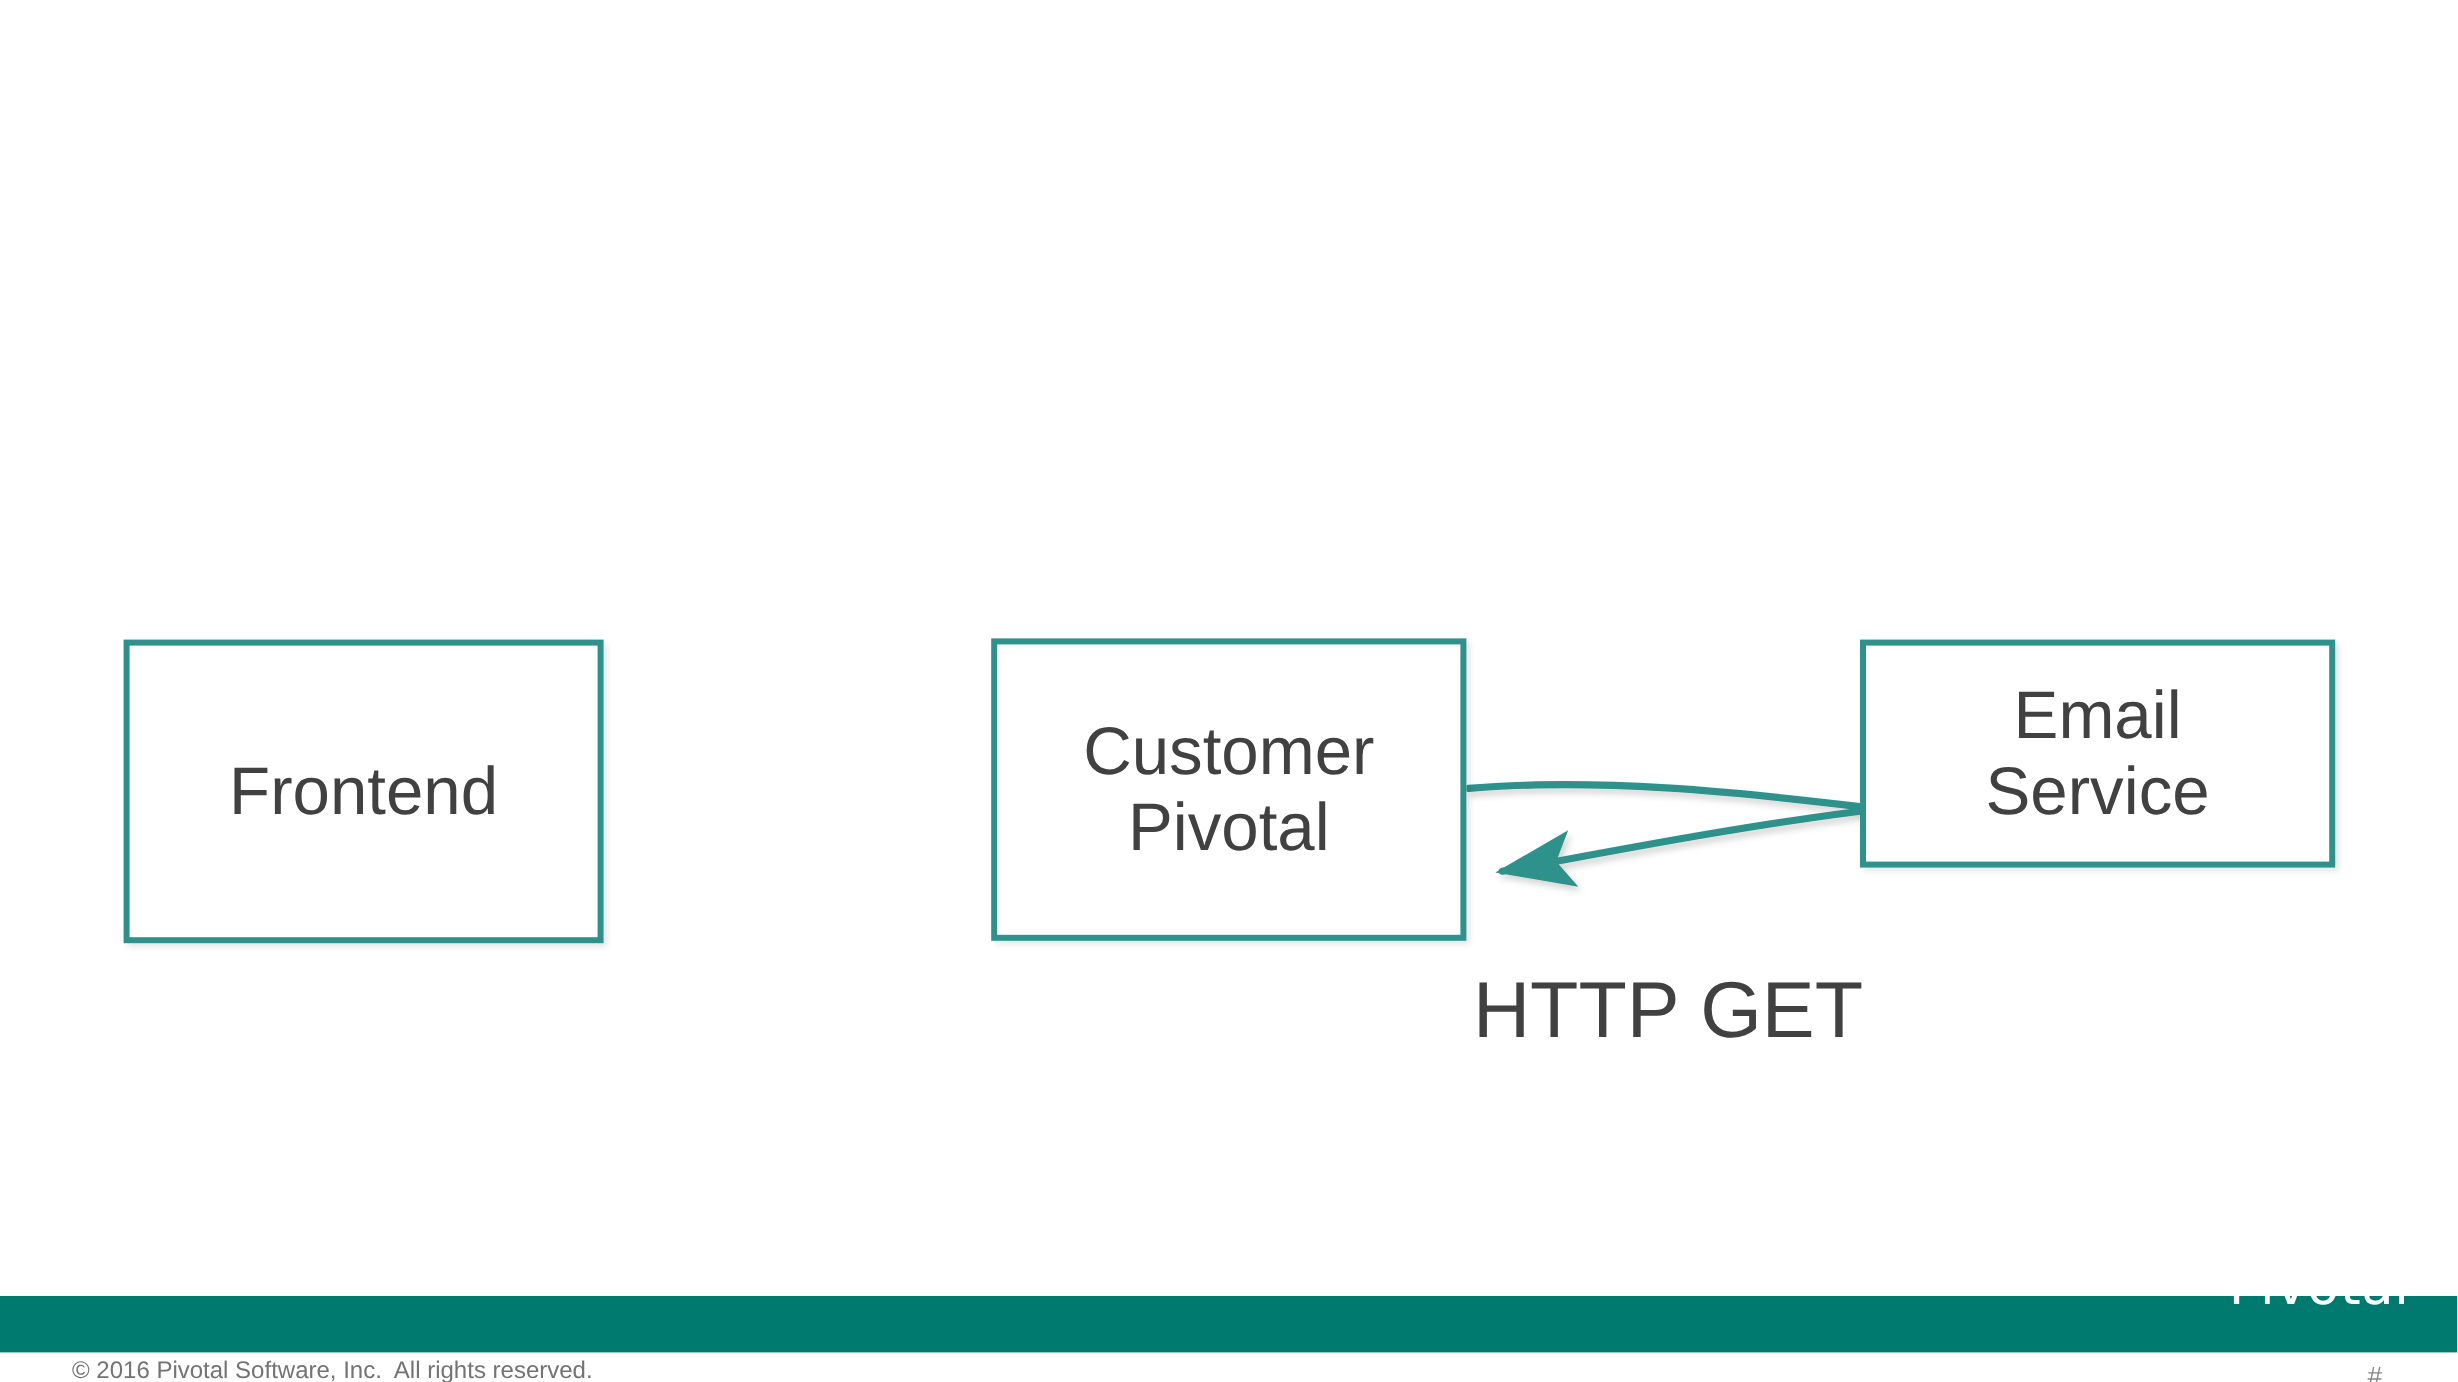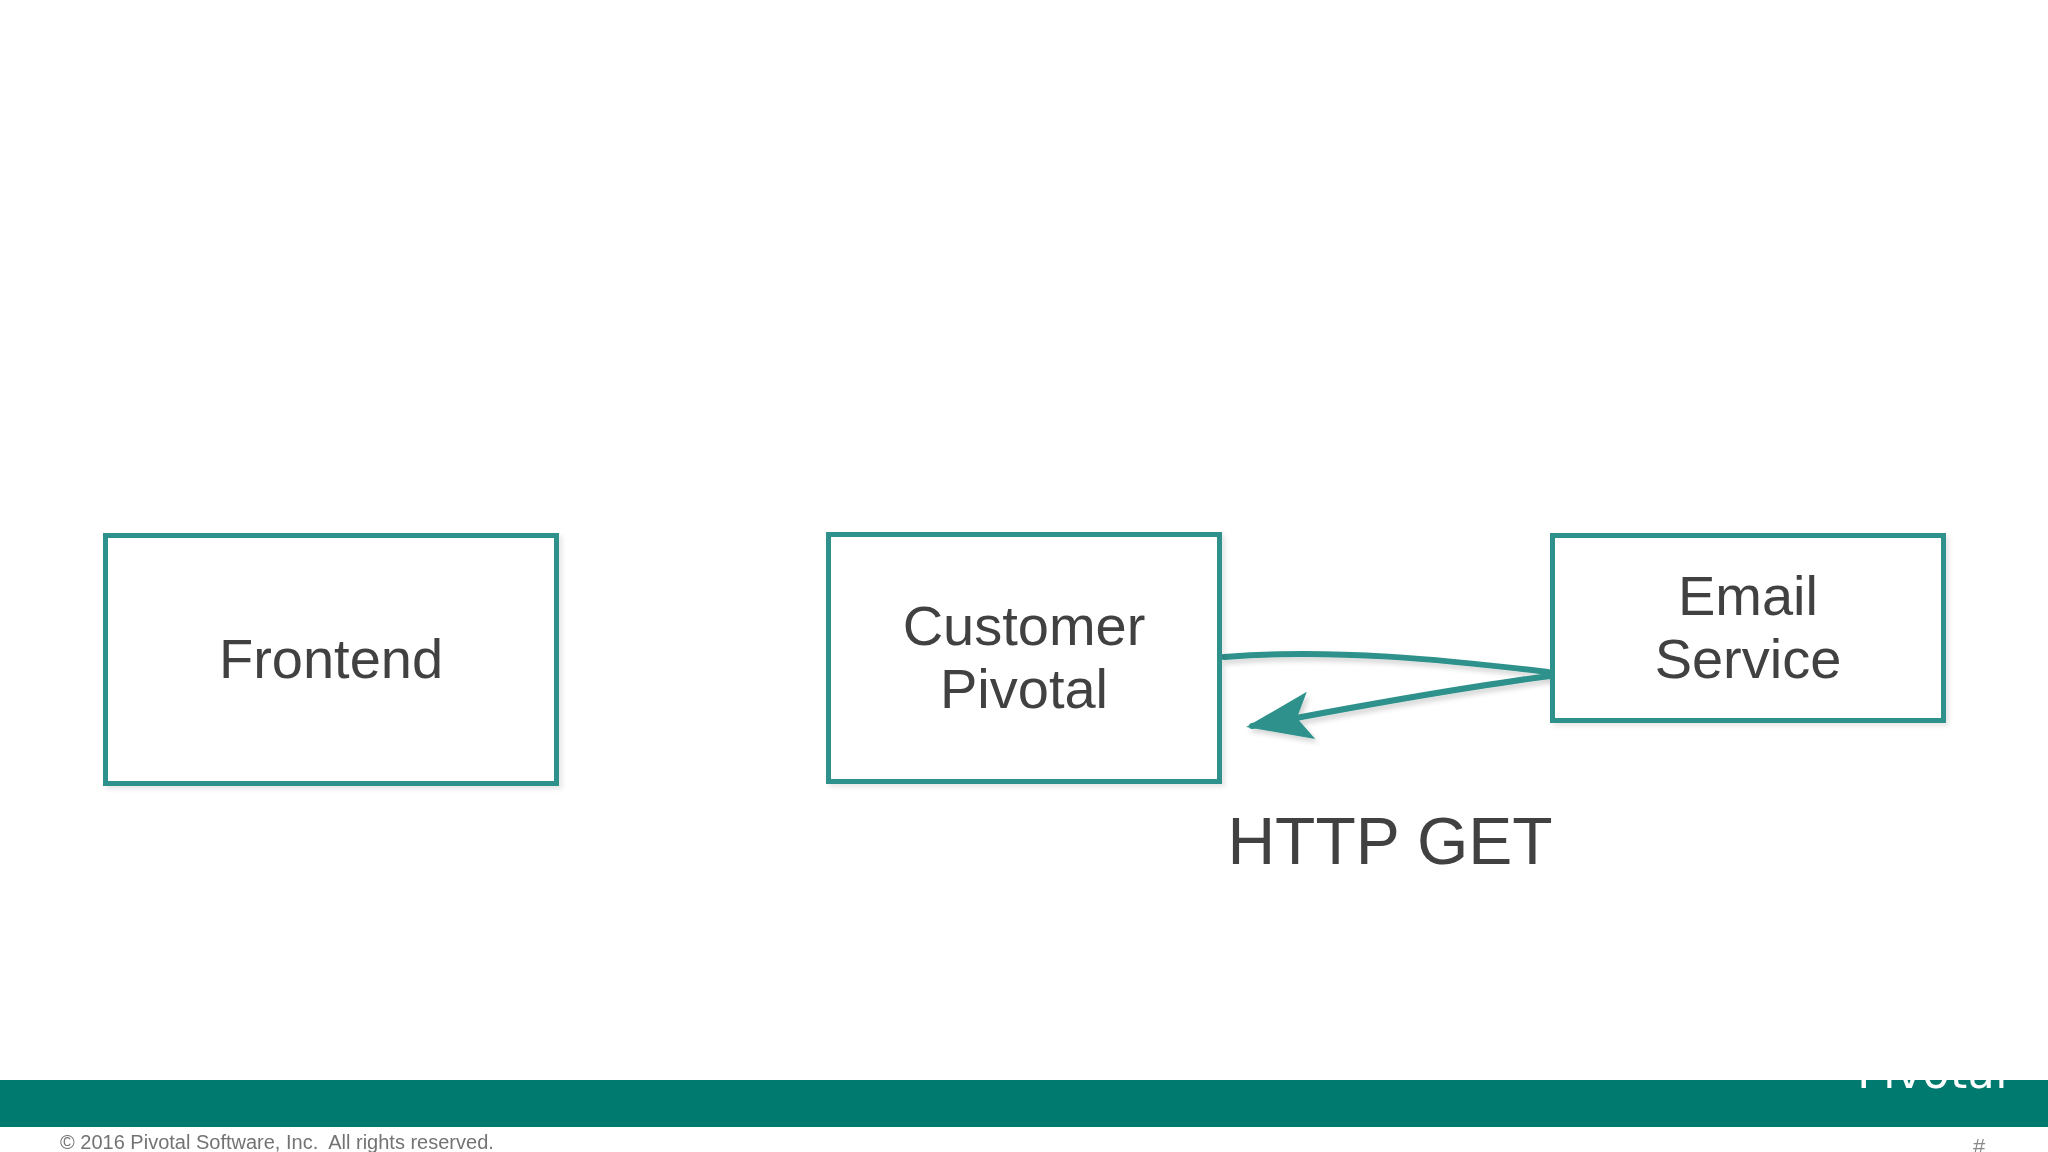--- a/index.html
+++ b/index.html
@@ -55,21 +55,21 @@
     font-size: 56px;
     line-height: 1.12;
     color: #414141;
     font-weight: 400;
     white-space: pre-line;
   }
 
   #node-frontend {
     left: 103px;
     top: 533px;
-    width: 456px;
+    width: 400px;
     height: 253px;
   }
   #node-customer-service {
     left: 826px;
     top: 532px;
     width: 396px;
     height: 252px;
   }
   #node-email-service {
     left: 1550px;

